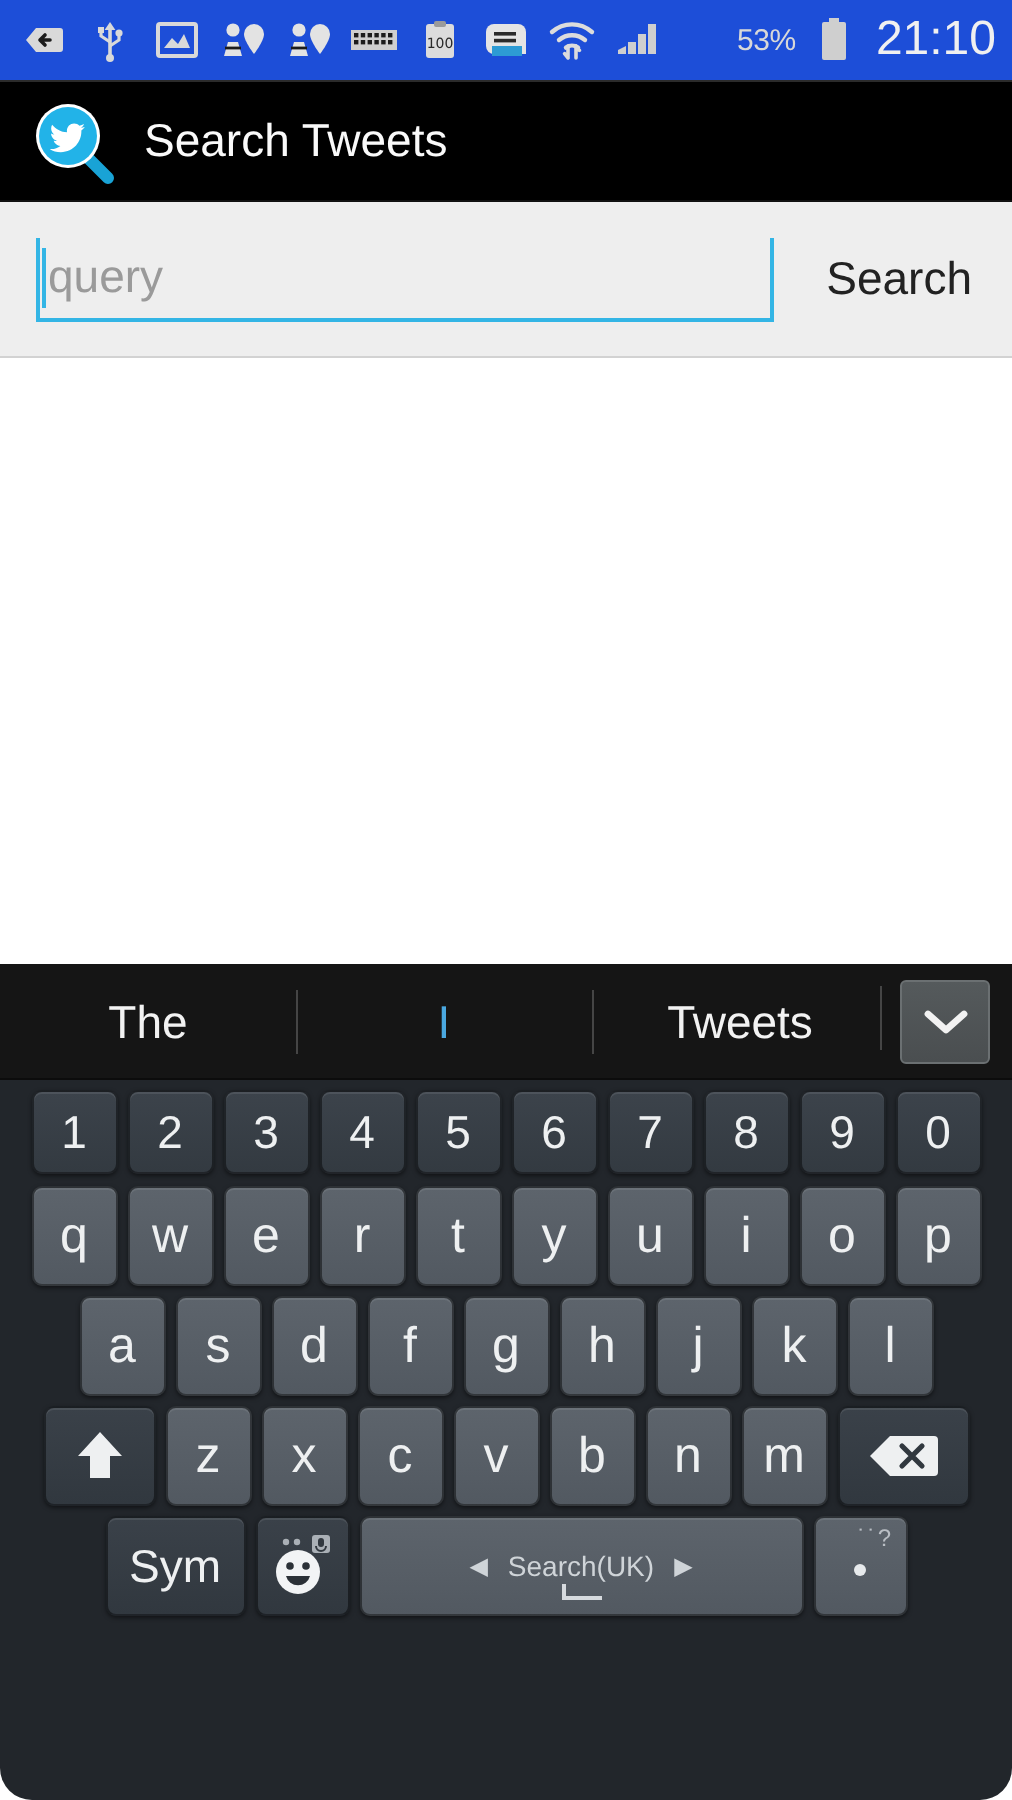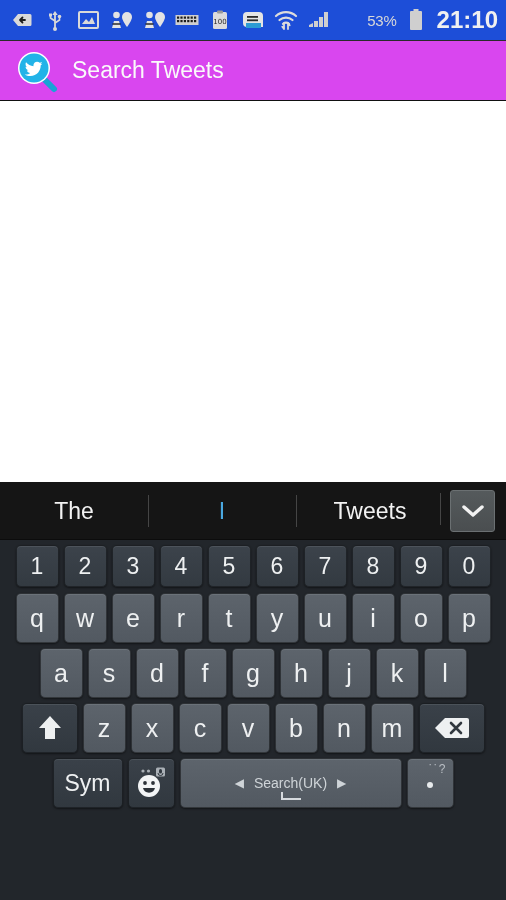--- a/index.html
+++ b/index.html
@@ -18,27 +18,27 @@
     display: flex; align-items: center;
     padding: 0 8px 0 10px;
     border-bottom: 1px solid #2b2b2b;
   }
   .sb-icons { display: flex; align-items: center; gap: 9px; flex: 1; }
   .sb-right { display: flex; align-items: center; gap: 7px; }
   .sb-ico { display: inline-flex; align-items: center; justify-content: center;
             width: 24px; height: 24px; }
   .sb-ico svg { display: block; }
   .sb-pct { color: #d8d8d8; font-size: 15px; letter-spacing: -0.2px; }
-  .sb-time { color: #f0f0f0; font-size: 24px; font-weight: 700; letter-spacing: 0px;
+  .sb-time { color: #f0f0f0; font-size: 24px; font-weight: 400; letter-spacing: 0px;
              margin-left: 2px; line-height: 1; }
 
   
   .actionbar {
     height: 60px; width: 100%;
-    background: #d946ef;
+    background: #000000;
     display: flex; align-items: center;
     padding-left: 14px;
     border-bottom: 1px solid #111;
   }
   .app-icon { width: 46px; height: 46px; position: relative; flex: 0 0 auto; }
   .app-title { color: #fafafa; font-size: 23px; margin-left: 12px; font-weight: 400; }
 
   
   .searchrow {
     height: 78px; width: 100%;
@@ -66,20 +66,21 @@
   .placeholder { color: #9a9a9a; font-size: 23px; margin-left: 1px; }
   .search-btn { color: #222; font-size: 23px; margin-left: 22px; padding: 6px 4px; }
 
   
   .content { background: #ffffff; width: 100%; height: 303px; }
 
   
   .keyboard {
     position: absolute; left: 0; bottom: 0; width: 506px; height: 418px;
     background: #22262b;
+    border-radius: 16px;
   }
   .suggestbar {
     height: 58px; background: #151515; display: flex; align-items: center;
     padding: 0 6px 0 0; border-bottom: 1px solid #0c0c0c;
   }
   .sug { flex: 1; text-align: center; color: #f2f2f2; font-size: 23px;
          position: relative; line-height: 58px; height: 58px; }
   .sug.active { color: #4aa8e0; }
   .sug + .sug::before {
     content:""; position:absolute; left:0; top:13px; width:1px; height:32px; background:#454545;
@@ -259,20 +260,31 @@
       <svg width="46" height="46" viewBox="0 0 46 46">
         <path d="M30 31 L40 41" stroke="#19a3d6" stroke-width="6" stroke-linecap="round"></path>
         <circle cx="20" cy="20" r="16" fill="#ffffff"></circle>
         <circle cx="20" cy="20" r="14.5" fill="#22b3e8"></circle>
         <path d="M28.5 15.4 c-0.65 0.3 -1.35 0.5 -2.1 0.6 0.75 -0.45 1.33 -1.17 1.6 -2.02 -0.7 0.42 -1.48 0.72 -2.3 0.88 -0.66 -0.7 -1.6 -1.14 -2.64 -1.14 -2 0 -3.62 1.62 -3.62 3.62 0 0.28 0.03 0.56 0.09 0.82 -3.01 -0.15 -5.68 -1.59 -7.46 -3.79 -0.31 0.54 -0.49 1.16 -0.49 1.82 0 1.26 0.64 2.37 1.61 3.02 -0.6 -0.02 -1.16 -0.18 -1.64 -0.46 v 0.05 c0 1.76 1.25 3.22 2.9 3.55 -0.3 0.08 -0.62 0.13 -0.95 0.13 -0.23 0 -0.46 -0.02 -0.68 -0.06 0.46 1.44 1.8 2.49 3.38 2.52 -1.24 0.97 -2.8 1.55 -4.5 1.55 -0.29 0 -0.58 -0.02 -0.86 -0.05 1.6 1.03 3.51 1.63 5.55 1.63 6.66 0 10.3 -5.52 10.3 -10.3 l -0.01 -0.47 c 0.71 -0.51 1.32 -1.15 1.81 -1.88 z" fill="#ffffff"></path>
       </svg>
     </span>
     <span class="app-title">Search Tweets</span>
   </div>
 
+  <div class="searchrow">
+    <div class="field-wrap">
+      <div class="field-box">
+        <div class="field-inner">
+          <span class="caret"></span>
+          <span class="placeholder">query</span>
+        </div>
+      </div>
+    </div>
+    <div class="search-btn">Search</div>
+  </div>
 
   <div class="content"></div>
 
   <div class="keyboard">
 
     <div class="suggestbar">
       <div class="sug">The</div>
       <div class="sug active">I</div>
       <div class="sug">Tweets</div>
       <div class="sug-expand">

